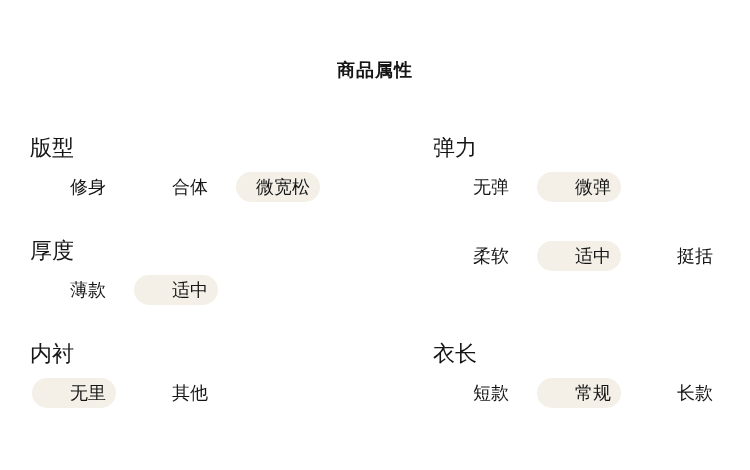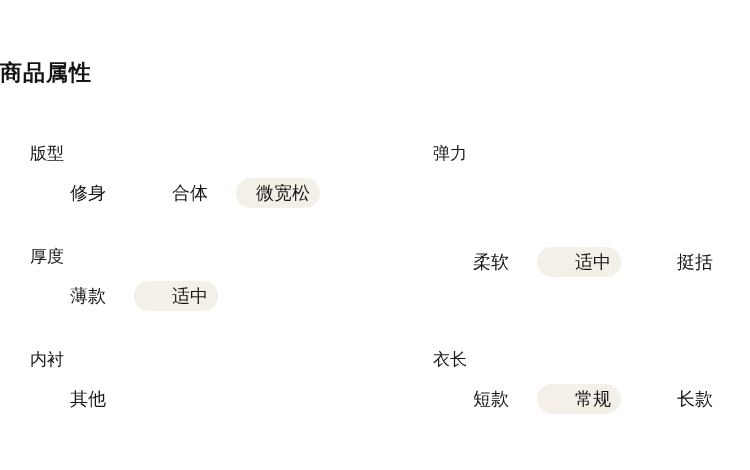--- a/index.html
+++ b/index.html
@@ -6,34 +6,34 @@
   body {
     width: 750px;
     height: 470px;
     background: var(--bg, #ffffff);
     font-family: "Liberation Sans", "DejaVu Sans", sans-serif;
     color: var(--text, #151515);
     overflow: hidden;
   }
   .page-title {
     padding-top: 58px;
-    text-align: left;
-    font-size: 22px;
+    text-align: center;
+    font-size: 18px;
     font-weight: 700;
     letter-spacing: 1px;
     color: var(--text, #151515);
   }
   .groups {
     display: grid;
     grid-template-columns: 403px 1fr;
     row-gap: 39px;
     margin: 56px 0 0 30px;
   }
   .group-label {
-    font-size: 17px;
+    font-size: 22px;
     line-height: 20px;
     margin-bottom: 14px;
     color: var(--text, #151515);
   }
   .options {
     display: flex;
     gap: 18px;
     padding-left: 2px;
   }
   .option {
@@ -66,20 +66,22 @@
       <div class="options">
         <div class="option" data-selected="false">修身</div>
         <div class="option" data-selected="false">合体</div>
         <div class="option" data-selected="true">微宽松</div>
       </div>
     </div>
 
     <div class="group">
       <div class="group-label">弹力</div>
       <div class="options">
+        <div class="option" data-selected="false">无弹</div>
+        <div class="option" data-selected="true">微弹</div>
       </div>
     </div>
 
     <div class="group">
       <div class="group-label">厚度</div>
       <div class="options">
         <div class="option" data-selected="false">薄款</div>
         <div class="option" data-selected="true">适中</div>
       </div>
     </div>
@@ -88,20 +90,21 @@
       <div class="options">
         <div class="option" data-selected="false">柔软</div>
         <div class="option" data-selected="true">适中</div>
         <div class="option" data-selected="false">挺括</div>
       </div>
     </div>
 
     <div class="group">
       <div class="group-label">内衬</div>
       <div class="options">
+        <div class="option" data-selected="true">无里</div>
         <div class="option" data-selected="false">其他</div>
       </div>
     </div>
 
     <div class="group">
       <div class="group-label">衣长</div>
       <div class="options">
         <div class="option" data-selected="false">短款</div>
         <div class="option" data-selected="true">常规</div>
         <div class="option" data-selected="false">长款</div>

